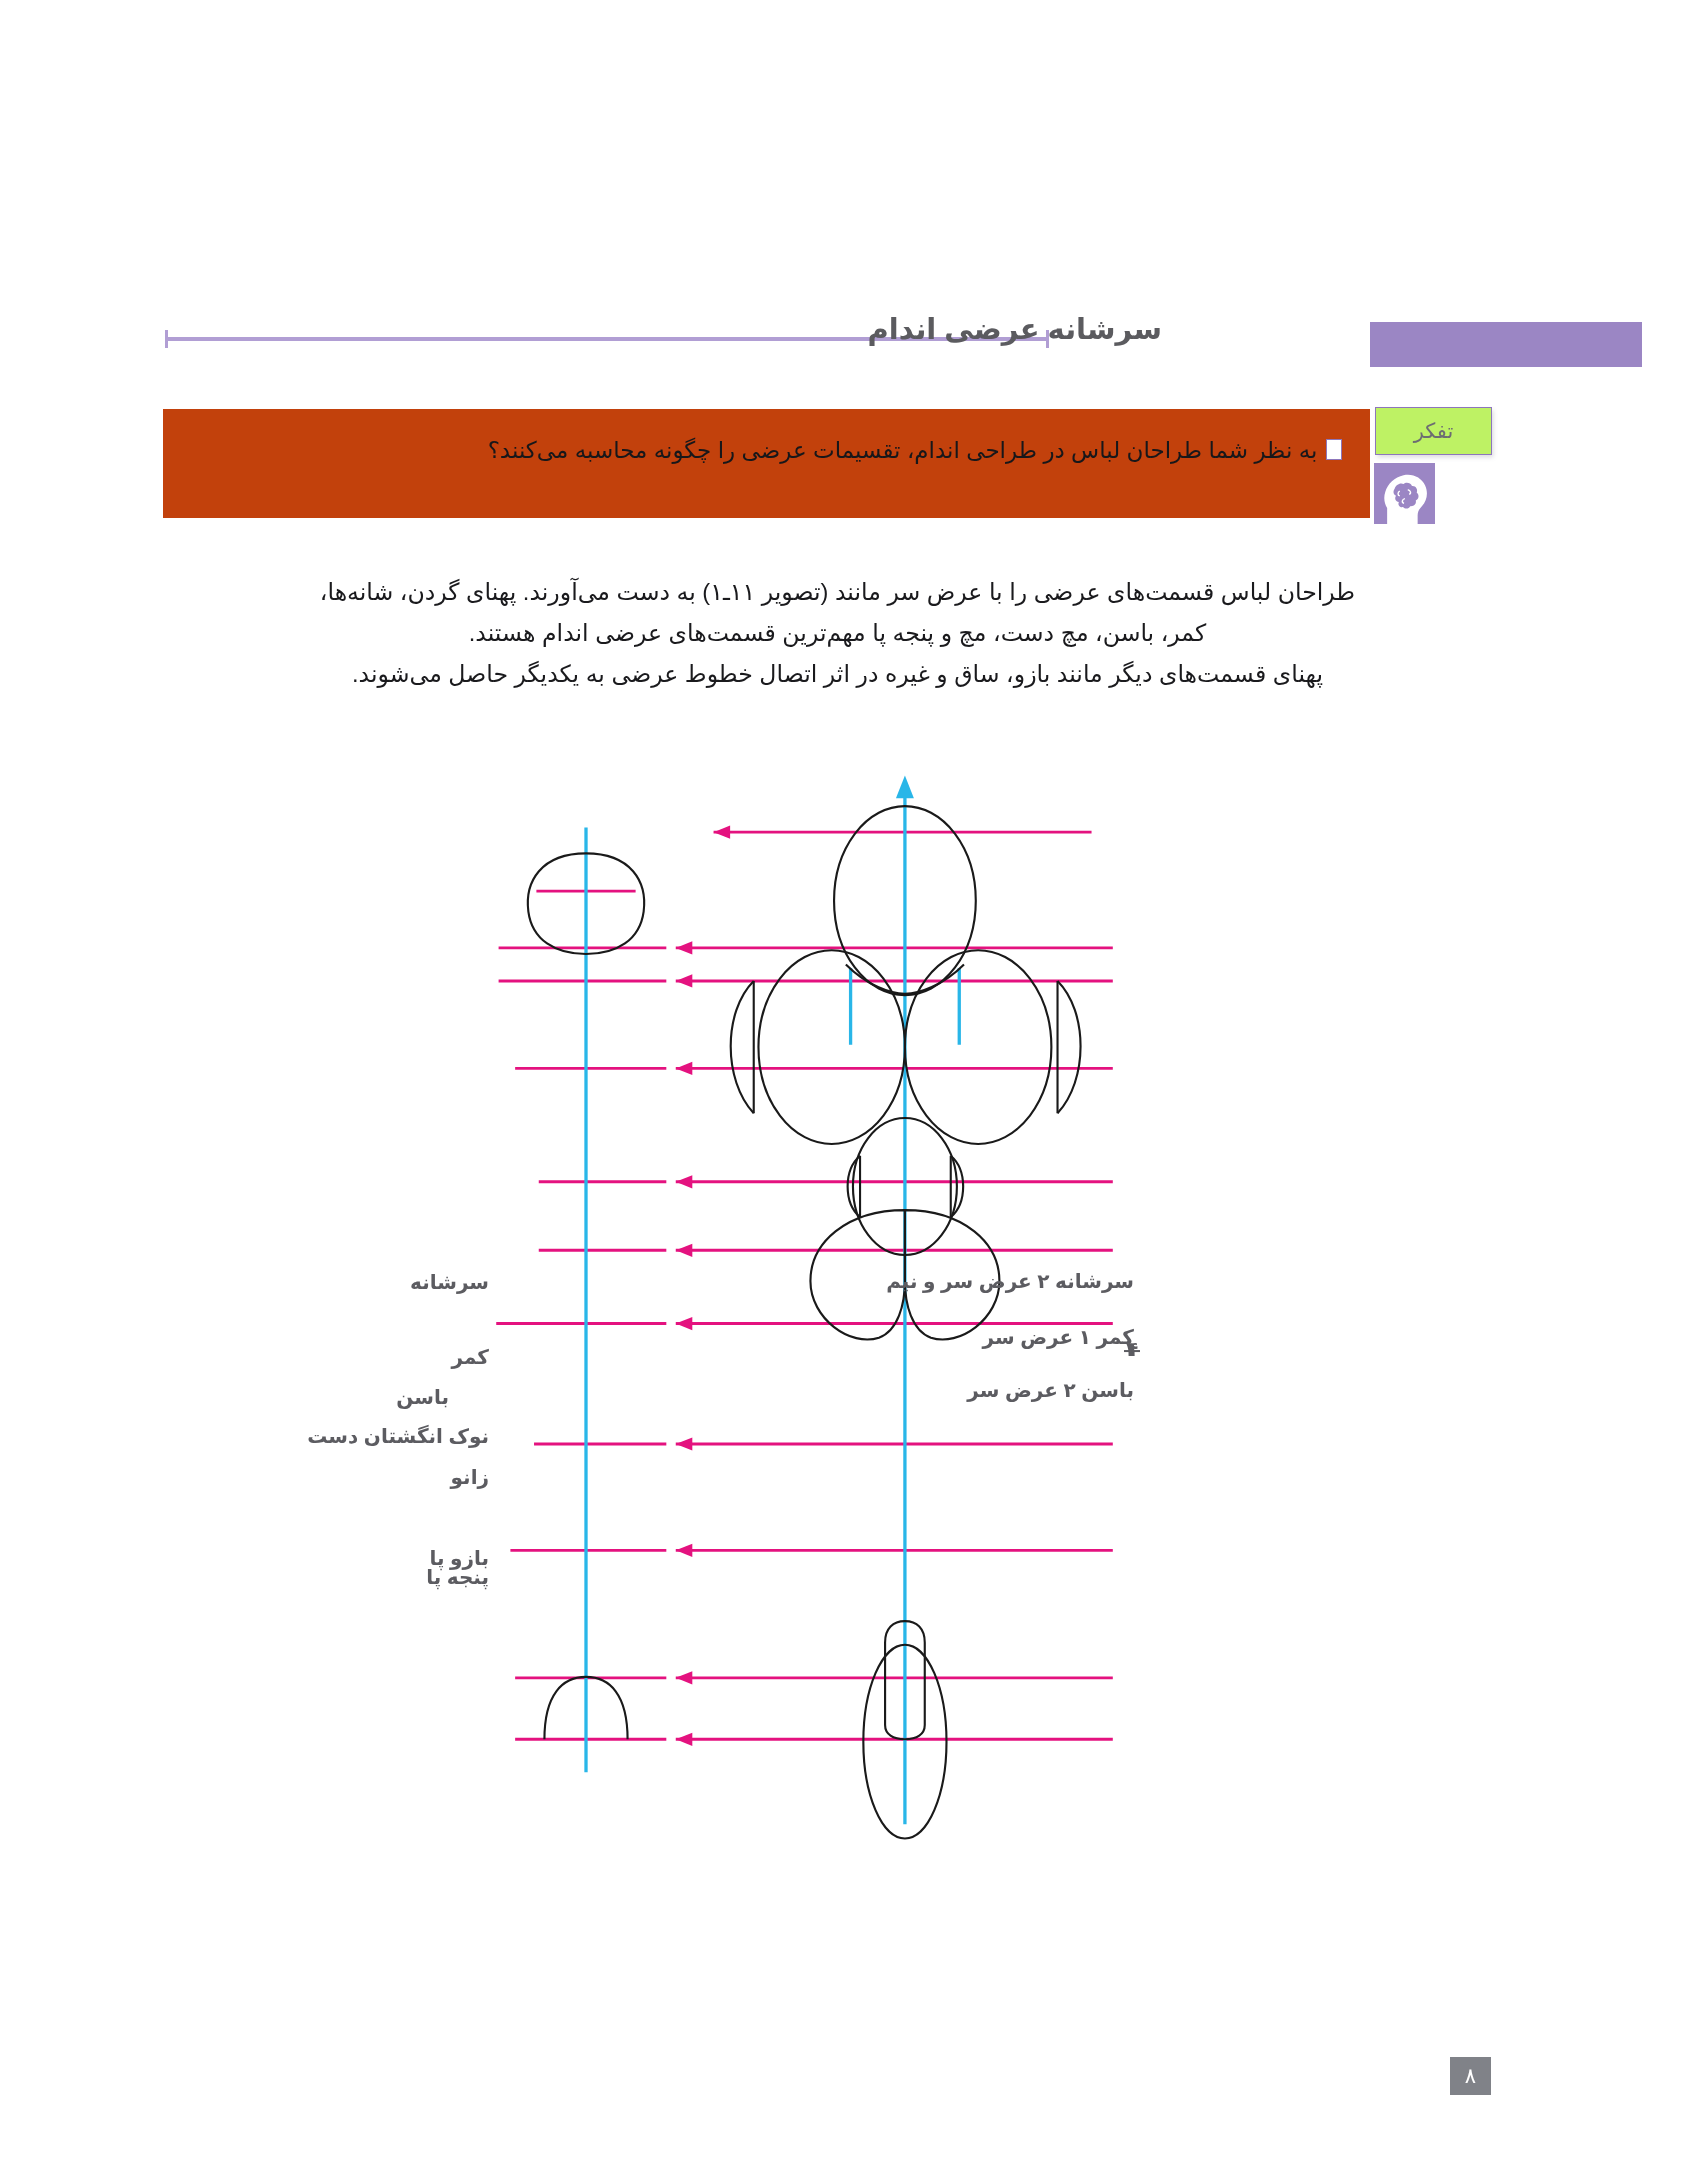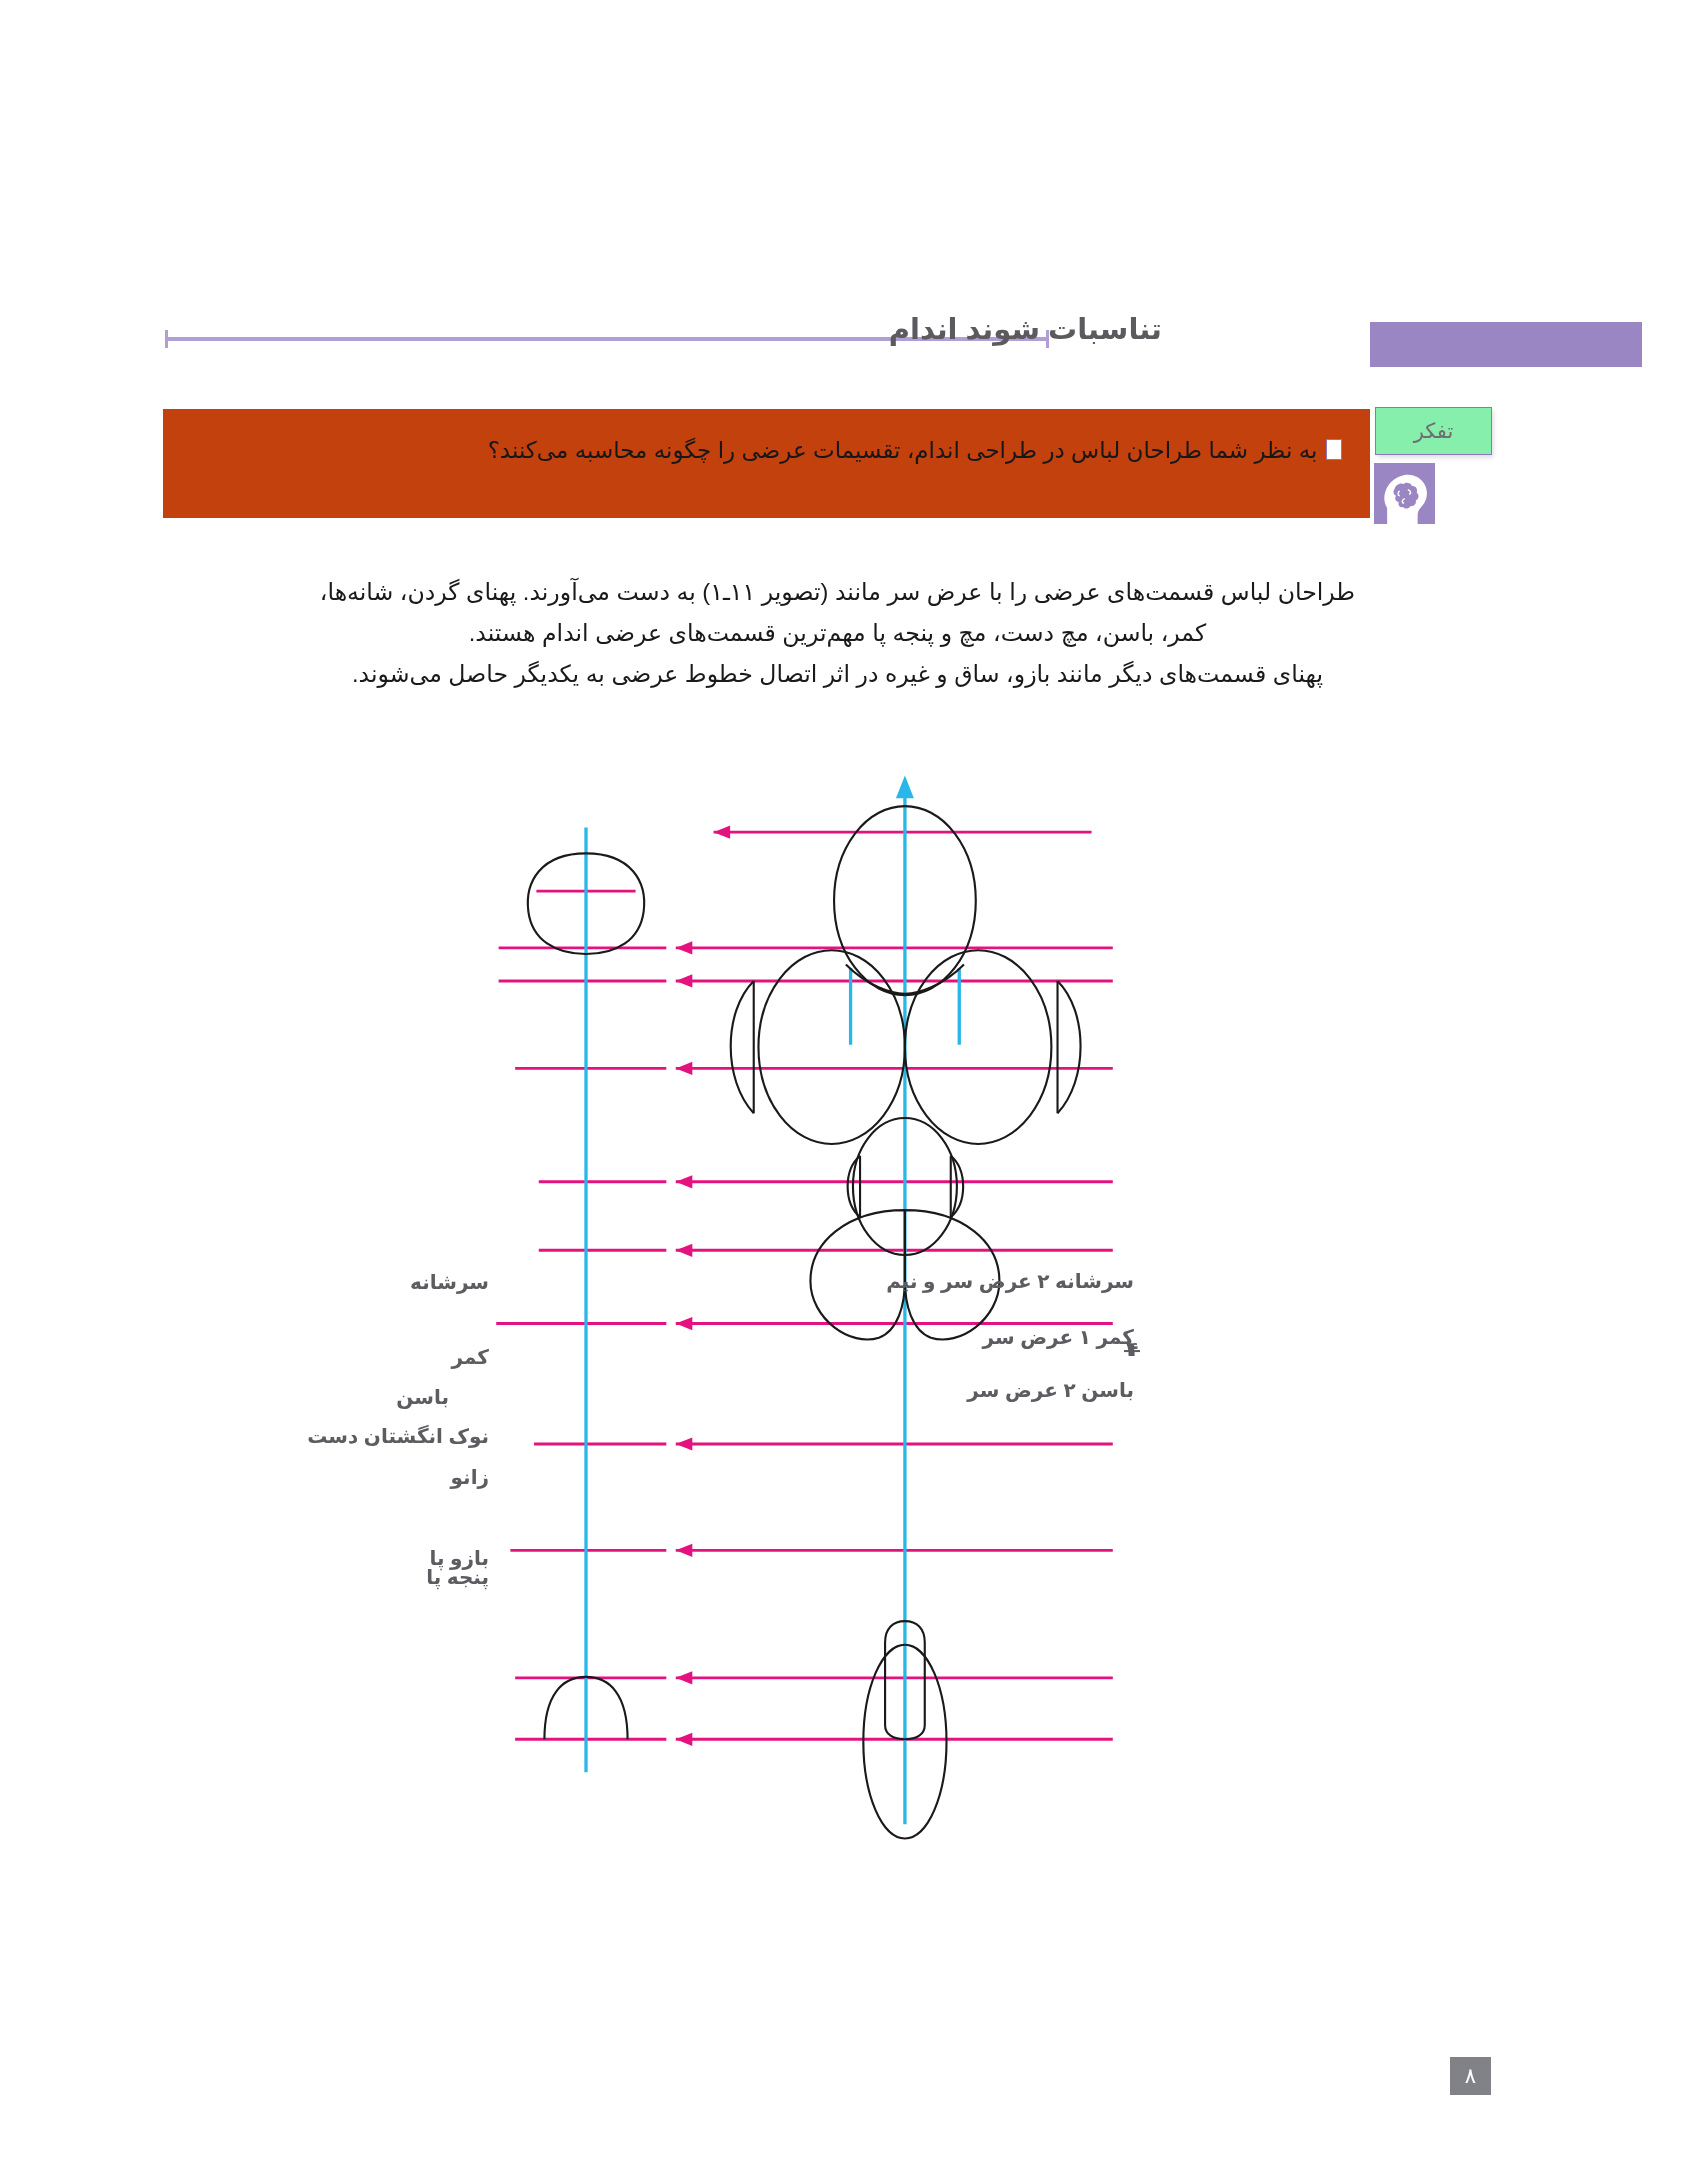--- a/index.html
+++ b/index.html
@@ -27,21 +27,21 @@
   .header-rule::after{right:0;}
   .header-title{
     position:absolute;right:525px;top:312px;
     font-size:29px;font-weight:bold;color:#5b5b5f;
     letter-spacing:-0.5px;white-space:nowrap;
   }
 
   
   .think-box{
     position:absolute;left:1375px;top:407px;width:115px;height:46px;
-    border:1.9px solid #8d76bb;background:#86efac;
+    border:1.9px solid #8d76bb;background:#bef264;
     box-shadow:2.4px 2.8px 4.3px rgba(120,120,130,.25);
     display:flex;align-items:center;justify-content:center;
   }
   .think-label{font-size:21px;color:#6d6d72;font-weight:normal;}
   .brain-wrap{
     position:absolute;left:1374px;top:463px;width:61px;height:61px;
     background:#9b86c4;overflow:hidden;
   }
   .brain-wrap svg{display:block;}
 
@@ -104,21 +104,21 @@
     display:flex;align-items:center;justify-content:center;
   }
 </style>
 </head>
 <body>
 
 <div class="page">
 
   <div class="header-band"></div>
   <div class="header-rule"></div>
-  <div class="header-title">تناسبات شوند اندام</div>
+  <div class="header-title">سرشانه عرضی اندام</div>
 
   <div class="think-box">
     <span class="think-label">تفکر</span>
   </div>
   <div class="brain-wrap">
     <svg width="61" height="61" viewBox="0 0 130 130" aria-hidden="true">
       <rect x="0" y="0" width="130" height="130" fill="#9b86c4"></rect>
       <path d="M28 130 L28 96 C22 86 20 74 24 62 C29 44 44 30 63 26 C83 22 101 31 109 48
                C116 63 113 80 102 92 C96 98 93 104 93 112 L93 130 Z" fill="#ffffff"></path>
       <path d="M44 55 C40 60 41 68 47 70 C43 75 46 83 53 83 C50 89 55 96 62 94

